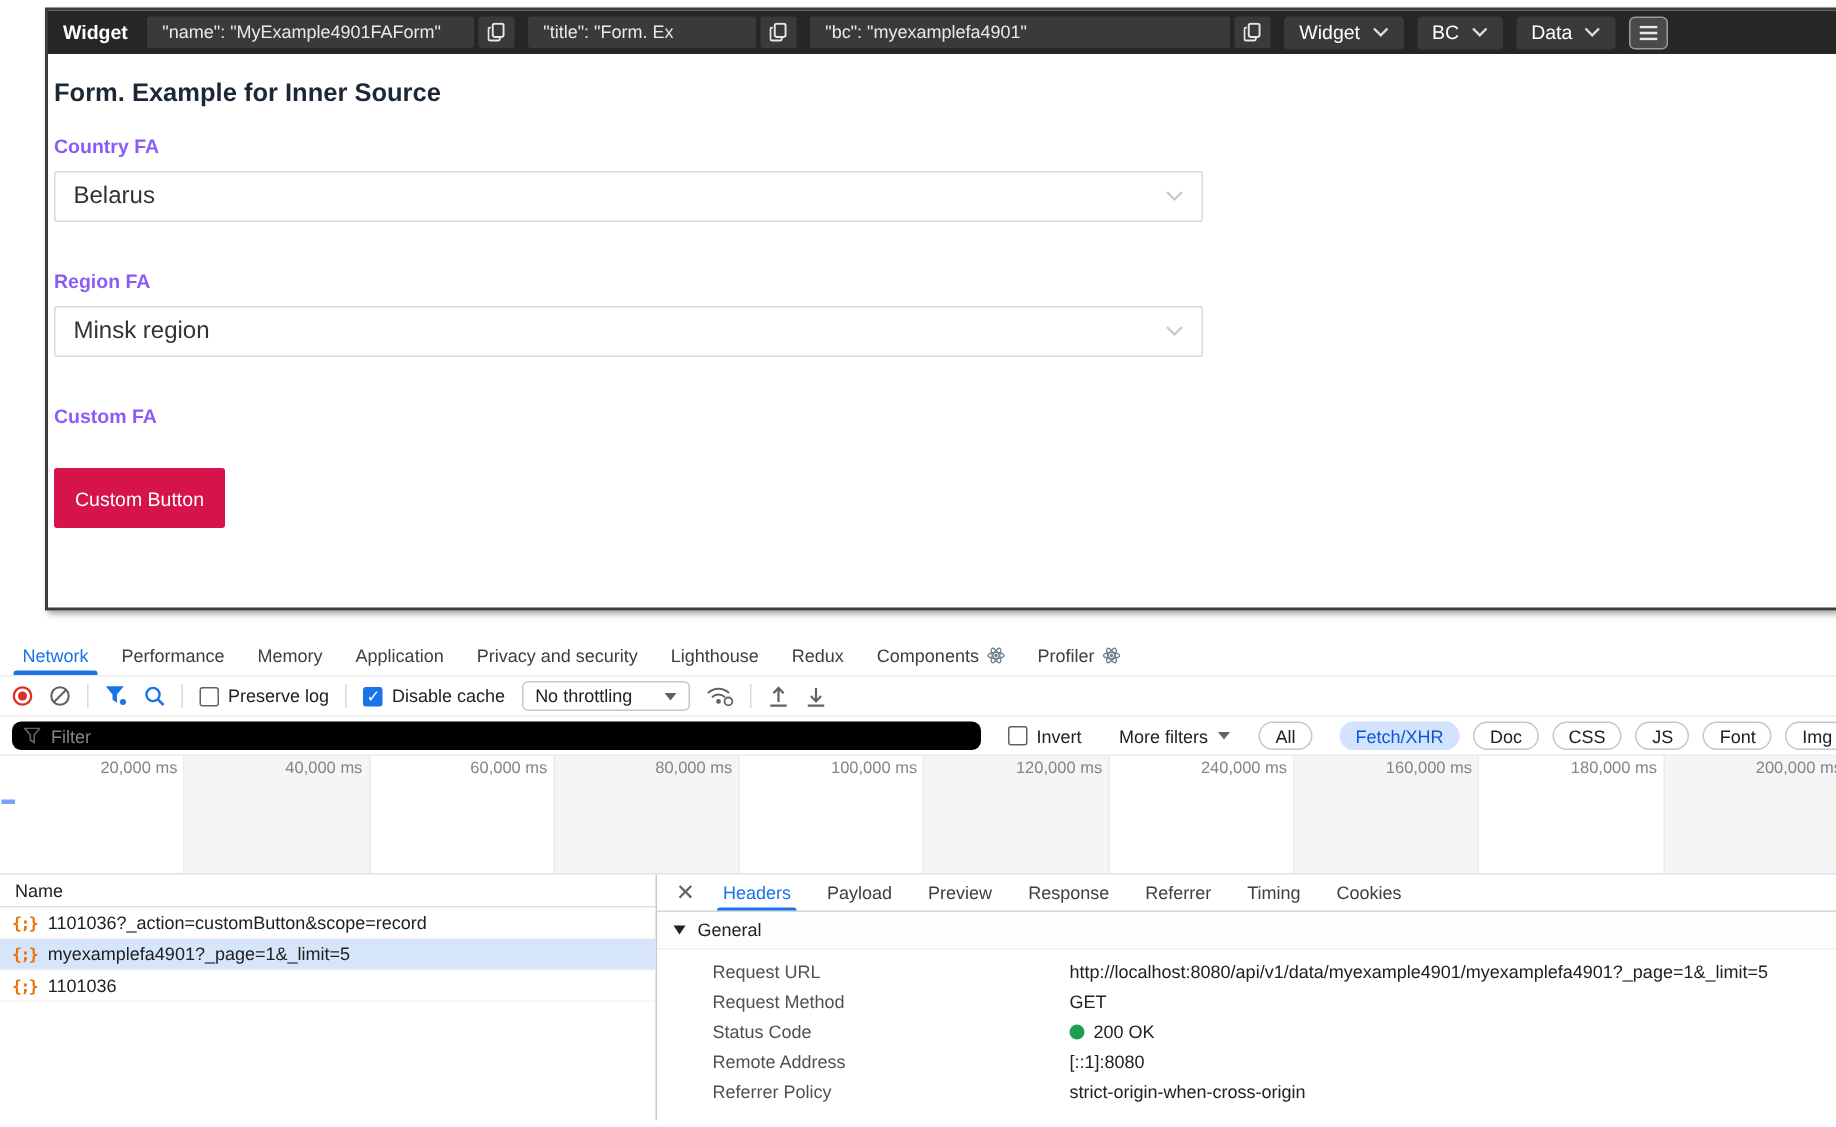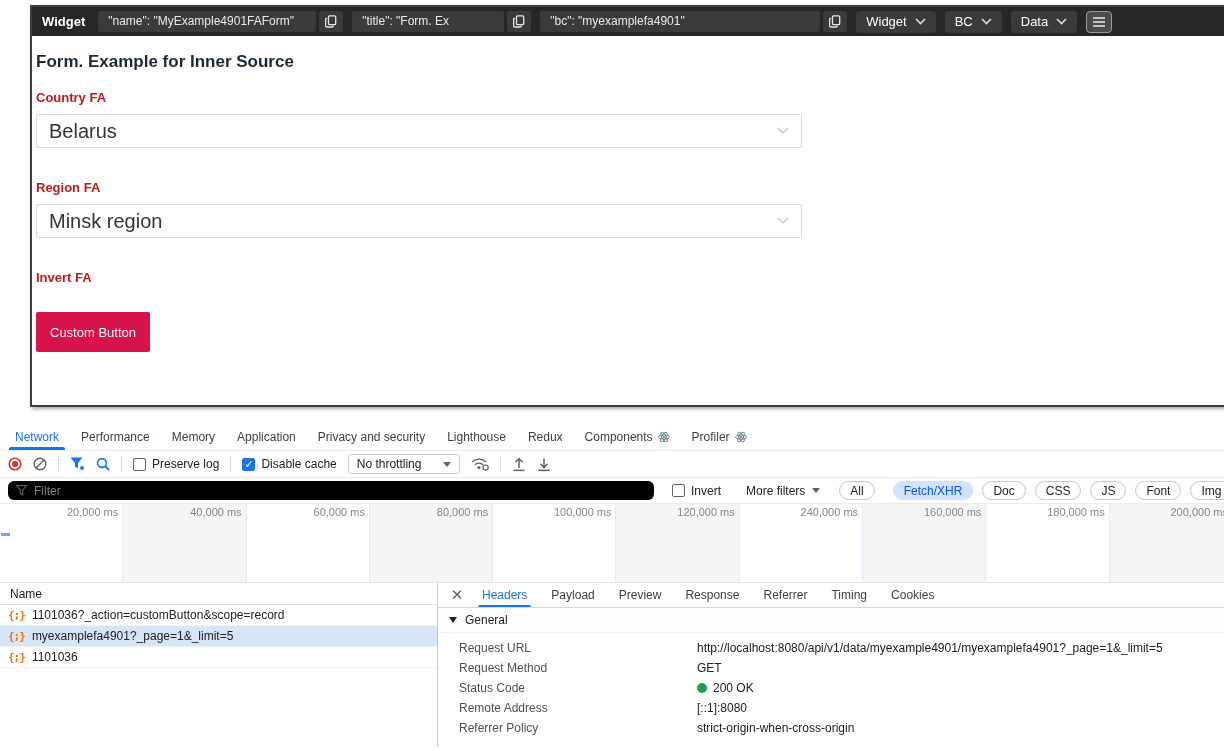--- a/index.html
+++ b/index.html
@@ -21,24 +21,24 @@
   .chip-copy { background:#3a3a3a; width:24px; height:21px; border-radius:2px;
     display:flex; align-items:center; justify-content:center; cursor:pointer; }
   .wt-dropdown { background:#3a3a3a; color:#fff; height:22px; padding:0 10px; border-radius:3px;
     font-size:13px; display:flex; gap:8px; align-items:center; white-space:nowrap; cursor:pointer; }
   .wt-dropdown:first-of-type { margin-left:6px; }
   .wt-menu { width:26px; height:22px; background:#4a4a4a; border:1px solid #9a9a9a; border-radius:4px;
     display:flex; align-items:center; justify-content:center; cursor:pointer; }
 
   .form-area { padding:8px 16px 0 4px; }
   .form-title { font-size:17px; font-weight:bold; color:#1d2836; margin-top:8px; }
-  .form-label { font-size:13px; font-weight:bold; color:#b91c1c; margin-top:32px; }
+  .form-label { font-size:13px; font-weight:bold; color:#8b5cf6; margin-top:32px; }
   .form-label.first { margin-top:18px; }
   .form-field { margin-top:9px; width:766px; height:34px; border:1px solid #d9d9d9; border-radius:2px;
-    font-size:20px; color:#333; display:flex; align-items:center; justify-content:space-between;
+    font-size:16px; color:#333; display:flex; align-items:center; justify-content:space-between;
     padding:0 12px; background:#fff; }
   .custom-button { margin-top:27px; width:114px; height:40px; background:#d6134b; color:#fff;
     font-size:13px; border:none; border-radius:2px; display:flex; align-items:center;
     justify-content:center; cursor:pointer; }
 
   
   .devtools { position:absolute; left:0; top:424px; width:1224px; height:327px; background:#fff;
     font-size:12px; color:#202124; }
   .dt-tabs { height:27px; display:flex; align-items:stretch; padding-left:4px;
     border-bottom:1px solid #ececec; background:#fff; }
@@ -99,21 +99,21 @@
     cursor:pointer; }
   .det-tab.active { color:#1a73e8; }
   .det-tab.active::after { content:""; position:absolute; left:8px; right:8px; bottom:0; height:2px;
     background:#1a73e8; border-radius:2px 2px 0 0; }
   .det-section { height:25px; display:flex; align-items:center; gap:8px; padding-left:11px;
     background:#fdfdfd; border-bottom:1px solid #f0f0f0; cursor:pointer; }
   .tri-down { width:0; height:0; border-left:4px solid transparent; border-right:4px solid transparent;
     border-top:6px solid #202124; }
   .kv-block { padding-top:5px; }
   .kv { display:flex; height:20px; align-items:center; padding-left:21px; }
-  .kv .k { width:238px; flex:0 0 238px; color:#4d5156; }
+  .kv .k { width:238px; flex:0 0 238px; color:#4d5156;margin-left:16px; }
   .kv .v { color:#202124; display:flex; align-items:center; gap:6px; white-space:nowrap; }
   .status-dot { width:10px; height:10px; border-radius:50%; background:#1e9e50; display:inline-block; }
 
   svg { display:block; }
 </style>
 </head>
 <body>
 
 <div class="widget-container">
   <div class="widget-toolbar">
@@ -186,21 +186,21 @@
     </div>
 
     <div class="form-label">Region FA</div>
     <div class="form-field">
       <span>Minsk region</span>
       <svg width="12" height="8" viewBox="0 0 12 8">
           <path d="M1 1 L6 6 L11 1" fill="none" stroke="#c6c6c6" stroke-width="1.4"></path>
         </svg>
     </div>
 
-    <div class="form-label">Invert FA</div>
+    <div class="form-label">Custom FA</div>
 
     <button class="custom-button">Custom Button</button>
   </div>
 </div>
 
 <div class="devtools">
 
   <div class="dt-tabs">
     <span class="dt-tab active">
         <span>Network</span>

